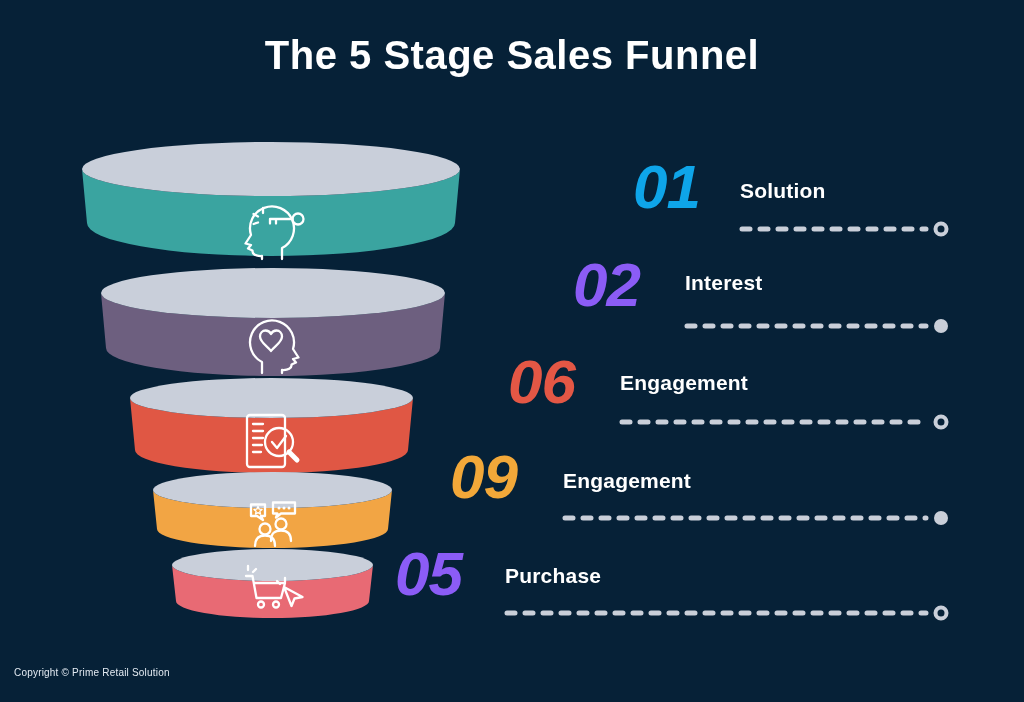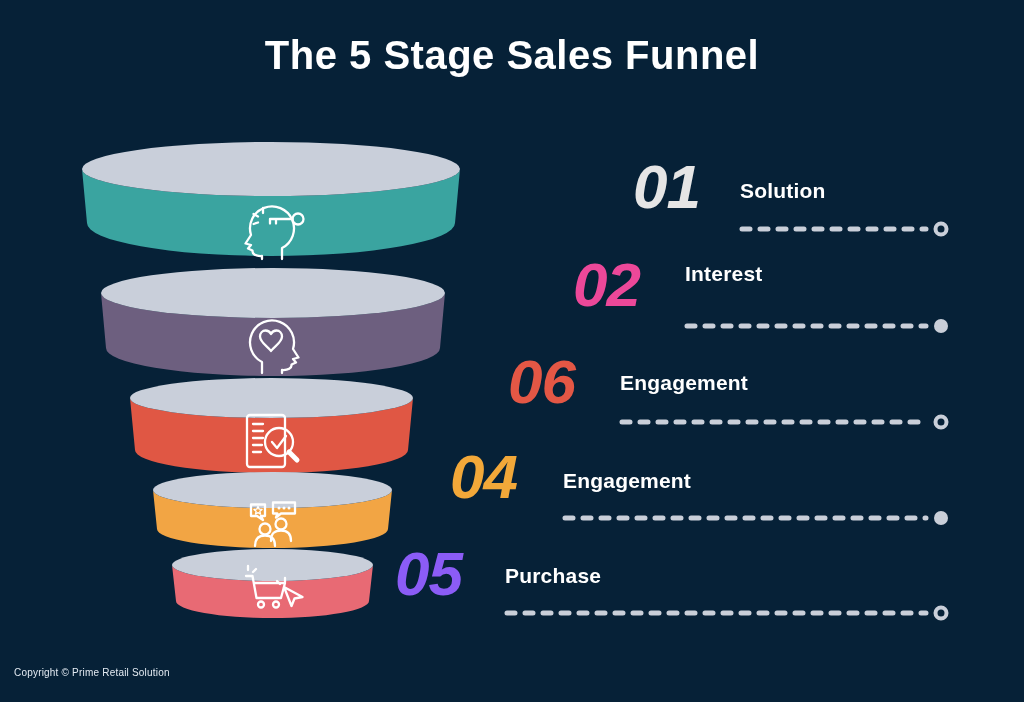--- a/index.html
+++ b/index.html
@@ -88,51 +88,51 @@
       <circle cx="-11" cy="13.5" r="3"></circle>
       <circle cx="4" cy="13.5" r="3"></circle>
       <path d="M 12,-4 L 19.5,15 L 22.5,7.5 L 30.5,6 Z"></path>
       <path d="M 8,-7 L 5,-10 M 13,-9 V -13"></path>
       <path d="M -19,-19 L -16,-22 M -24,-21 V -25"></path>
     </g>
   </svg>
 
   <div id="rows">
   <div>
-    <div class="num" style="left: 633px; top: 156px; color: #e5e5e5;">01</div>
+    <div class="num" style="left: 633px; top: 156px; color: #0ea5e9;">01</div>
     <div class="lbl" style="left: 740px; top: 180px;">Solution</div>
     <svg class="dash" height="20" width="210" viewBox="0 0 210 20" style="left: 740px; top: 219px;">
       <line class="dashline" x1="2" y1="10" x2="186" y2="10" stroke="#C9CFD9"></line>
       <circle class="ring" cx="201" cy="10" r="5.5" fill="#062137" stroke="#C9CFD9" stroke-width="4"></circle>
 
     </svg>
   </div>
 
   <div>
-    <div class="num" style="left: 573px; top: 254px; color: #ec4899;">02</div>
-    <div class="lbl" style="left: 685px; top: 263px;">Interest</div>
+    <div class="num" style="left: 573px; top: 254px; color: #8b5cf6;">02</div>
+    <div class="lbl" style="left: 685px; top: 272px;">Interest</div>
     <svg class="dash" height="20" width="265" viewBox="0 0 265 20" style="left: 685px; top: 316px;">
       <line class="dashline" x1="2" y1="10" x2="241" y2="10" stroke="#C9CFD9"></line>
 
       <circle class="dot" cx="256" cy="10" r="7" fill="#C9CFD9" stroke="none"></circle>
     </svg>
   </div>
 
   <div>
     <div class="num" style="left: 508px; top: 351px; color: rgb(227, 87, 69);">06</div>
     <div class="lbl" style="left: 620px; top: 372px;">Engagement</div>
     <svg class="dash" height="20" width="330" viewBox="0 0 330 20" style="left: 620px; top: 412px;">
       <line class="dashline" x1="2" y1="10" x2="306" y2="10" stroke="#C9CFD9"></line>
       <circle class="ring" cx="321" cy="10" r="5.5" fill="#062137" stroke="#C9CFD9" stroke-width="4"></circle>
 
     </svg>
   </div>
 
   <div>
-    <div class="num" style="left: 450px; top: 446px; color: rgb(242, 168, 57);">04</div>
+    <div class="num" style="left: 450px; top: 446px; color: rgb(242, 168, 57);">09</div>
     <div class="lbl" style="left: 563px; top: 470px; text-align: center;">Engagement</div>
     <svg class="dash" height="20" width="387" viewBox="0 0 387 20" style="left: 563px; top: 508px;">
       <line class="dashline" x1="2" y1="10" x2="363" y2="10" stroke="#C9CFD9"></line>
 
       <circle class="dot" cx="378" cy="10" r="7" fill="#C9CFD9" stroke="none"></circle>
     </svg>
   </div>
 
   <div>
     <div class="num" style="left: 395px; top: 543px; color: #8b5cf6;">05</div>

